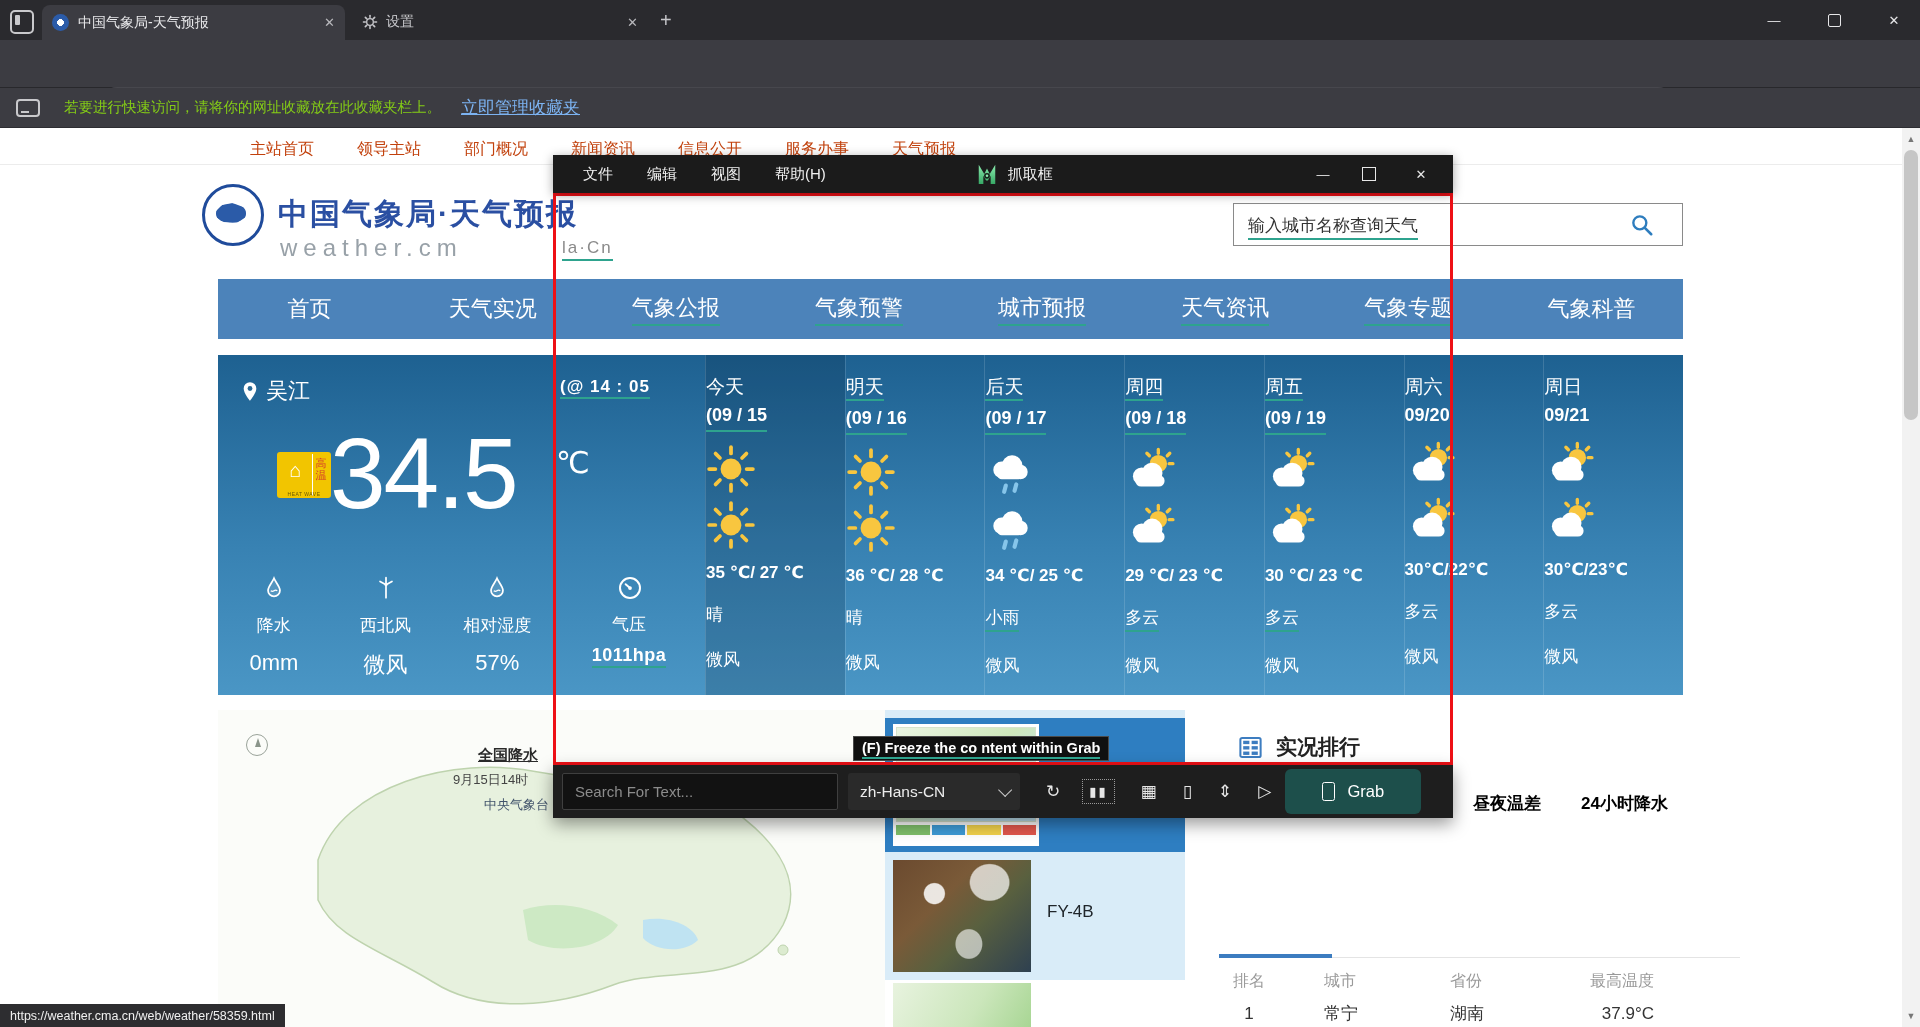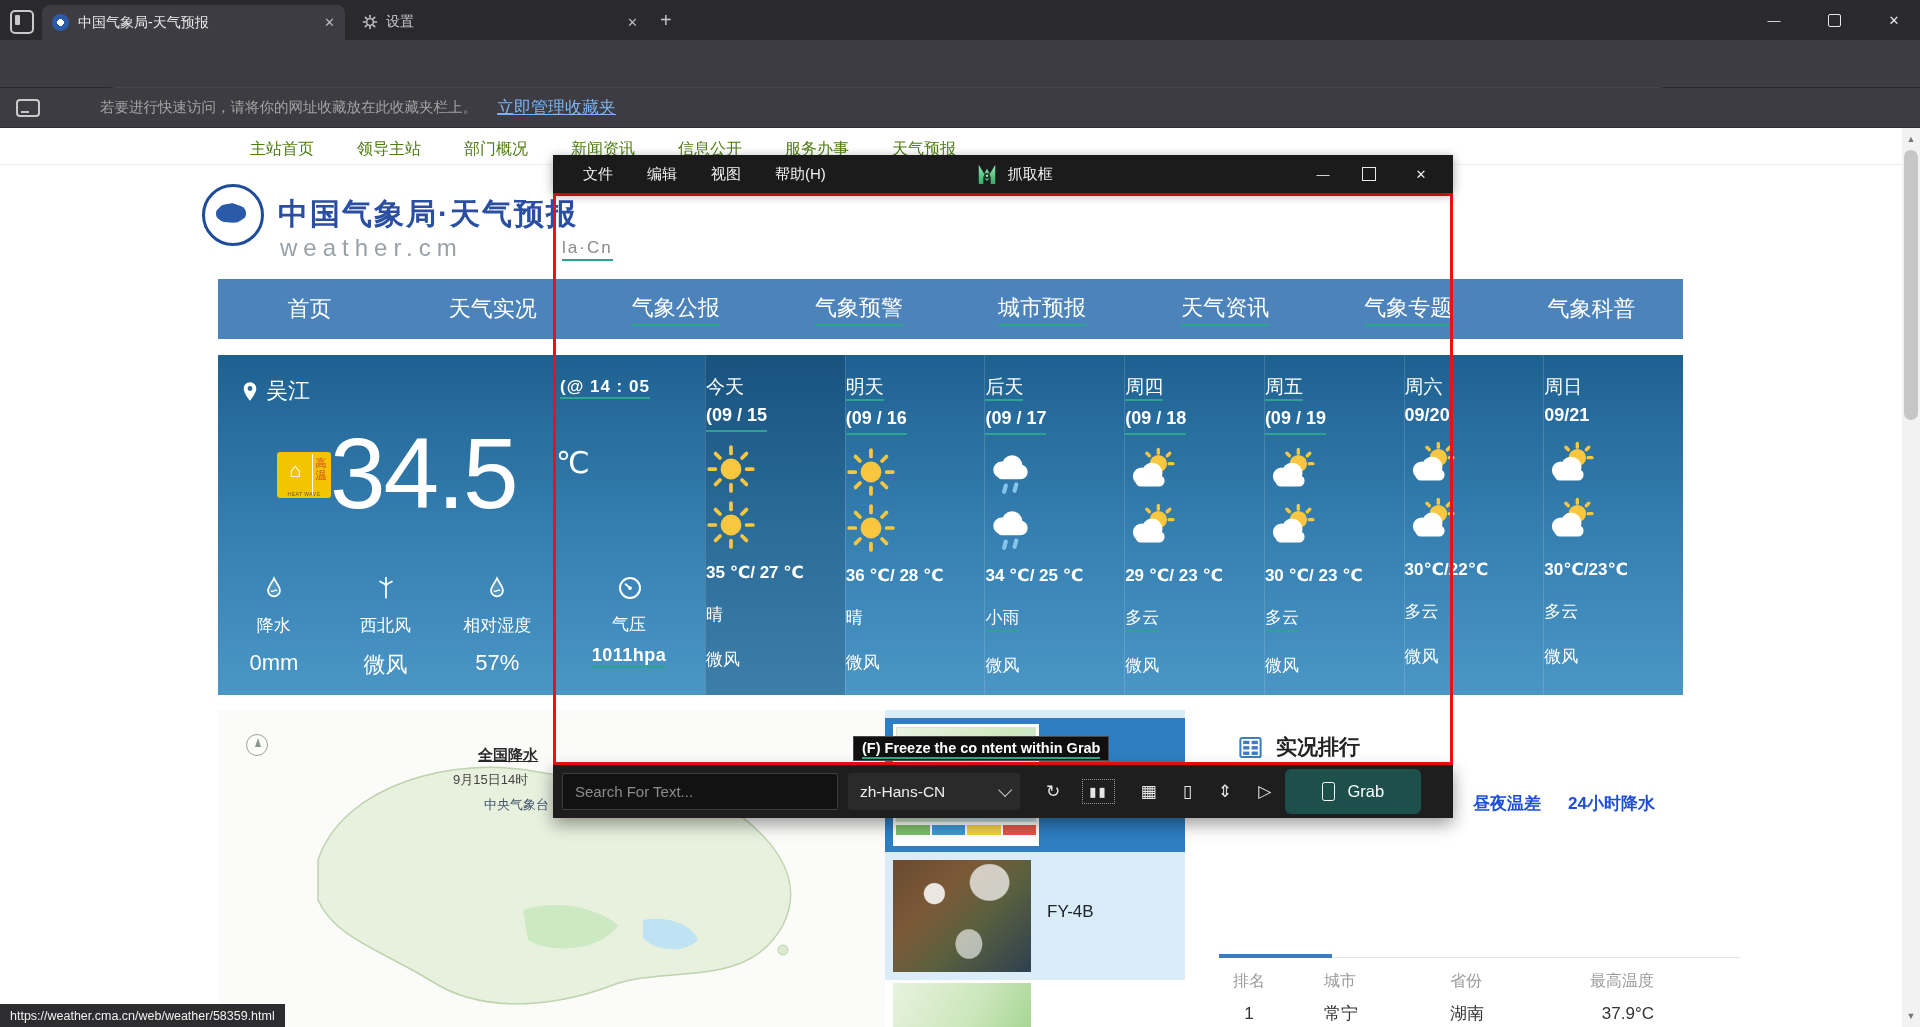--- a/index.html
+++ b/index.html
@@ -36,26 +36,26 @@
   .divider-v{left:1727px;top:54px;width:1px;height:20px;background:#5A5A60;}
   .avatar{left:1785px;top:48px;width:27px;height:27px;border-radius:50%;background:#9B9B9F;overflow:hidden;}
   .avatar::before{content:"";position:absolute;left:8.5px;top:5px;width:10px;height:10px;border-radius:50%;background:#E8E8E8;}
   .avatar::after{content:"";position:absolute;left:3.5px;top:16px;width:20px;height:12px;border-radius:50%;background:#E8E8E8;}
   .copilot{left:1878px;top:48px;width:27px;height:27px;border-radius:50%;
     background:conic-gradient(#76D9F2,#4E9BF0,#B981F2,#F78BB8,#F7C948,#9CE3B0,#76D9F2);}
 
   #favbar{left:0;top:88px;width:1920px;height:40px;background:#3C3C42;border-bottom:1px solid #2D2D32;box-sizing:border-box;display:flex;align-items:center;}
   .favbar-ic{width:20px;height:14px;border:2px solid #C9C9CC;border-radius:4px;margin:0 24px 0 16px;position:relative;flex:0 0 auto;}
   .favbar-ic::after{content:"";position:absolute;left:3px;bottom:2px;width:8px;height:2px;background:#C9C9CC;}
-  .fav-msg{color:#a3a3a3;font-size:14.5px;margin-left:36px;}
+  .fav-msg{color:#84cc16;font-size:14.5px;}
   .fav-link{color:#7CB3F2;font-size:17px;text-decoration:underline;margin-left:20px;}
 
   
   #page{left:0;top:128px;width:1920px;height:899px;background:#fff;}
-  #toplinks{left:218px;top:5px;width:1465px;height:32px;display:flex;gap:43px;align-items:center;color:#4d7c0f;font-size:16px;padding-left:32px;box-sizing:border-box;}
+  #toplinks{left:218px;top:5px;width:1465px;height:32px;display:flex;gap:43px;align-items:center;color:#c2410c;font-size:16px;padding-left:32px;box-sizing:border-box;}
   #toplinks-border{left:0;top:36px;width:1920px;height:1px;background:#ECECEC;}
 
   .logo-circle{left:202px;top:56px;width:62px;height:62px;border-radius:50%;border:3px solid #1F4B9B;box-sizing:border-box;background:#fff;}
   .logo-circle::after{content:"";position:absolute;left:11px;top:16px;width:30px;height:20px;background:#2B5BA8;border-radius:50% 50% 45% 45%;
      clip-path:polygon(0 40%,20% 10%,55% 0,100% 25%,100% 70%,70% 100%,20% 95%,0 70%);}
   .logo-title{left:278px;top:66px;font-size:30px;font-weight:bold;color:#2A4FA2;letter-spacing:2px;}
   .logo-domain{left:280px;top:106px;font-size:24px;color:#98A1A8;letter-spacing:6px;}
   .ocr-frag{left:562px;top:110px;font-size:17px;color:#8A8A8A;letter-spacing:2px;}
 
   .site-search{left:1233px;top:75px;width:450px;height:43px;border:1.5px solid #8A8A8A;box-sizing:border-box;background:#fff;}
@@ -119,21 +119,21 @@
      radial-gradient(ellipse at 55% 75%, rgba(255,255,255,.6) 0 12%, transparent 13%),
      linear-gradient(135deg,#6B4A2F 0%,#7A5A38 35%,#59603F 60%,#2E4050 100%);}
   .sat-label{left:162px;top:46px;font-size:17px;color:#20262b;}
   .card3{left:0;top:270px;width:300px;height:47px;background:#fff;}
   .thumb3{left:8px;top:3px;width:138px;height:44px;background:linear-gradient(120deg,#E8F3DF,#CBE6BB 60%,#A8D694);}
 
   #ranking{left:1185px;top:582px;width:560px;height:317px;background:#fff;}
   .rk-head{left:52px;top:23px;display:flex;align-items:center;gap:12px;}
   .rk-ic{width:27px;height:27px;}
   .rk-title{font-size:21px;font-weight:bold;color:#222;}
-  .rk-tabs{left:288px;top:82px;display:flex;gap:27px;font-size:17px;font-weight:bold;color:#1d4ed8;}
+  .rk-tabs{left:288px;top:82px;display:flex;gap:40px;font-size:17px;font-weight:bold;color:#000000;}
   .rk-tabline{left:34px;top:247px;width:521px;height:1px;background:#E4E4E4;}
   .rk-activebar{left:34px;top:244px;width:113px;height:4px;background:#3C7CC0;}
   .rk-table{left:34px;top:256px;width:440px;}
   .rk-row{display:grid;grid-template-columns:60px 145px 120px 110px;height:35.4px;align-items:center;font-size:17px;color:#333;}
   .rk-row.hd{color:#9A9A9A;font-size:16px;height:30px;}
   .rk-row .c0{text-align:center;}
   .rk-row .c1{padding-left:45px;}
   .rk-row .c2{padding-left:26px;}
   .rk-row .c3{text-align:right;}
 
@@ -247,20 +247,27 @@
 
   <span class="nowrap">天气预报</span>
 </div>
     <div id="toplinks-border" class="abs"></div>
 
     <div class="abs logo-circle"></div>
     <div class="abs logo-title nowrap">中国气象局·天气预报</div>
     <div class="abs logo-domain nowrap">weather.cm</div>
     <div class="abs ocr-frag ocr nowrap">la·Cn</div>
 
+    <div class="abs site-search">
+      <span class="abs site-search-text ocr nowrap">输入城市名称查询天气</span>
+      <svg class="abs mag" viewBox="0 0 24 24">
+        <circle cx="10" cy="10" r="6" fill="none" stroke="#2E7DBE" stroke-width="2.2"></circle>
+        <line x1="14.6" y1="14.6" x2="20.5" y2="20.5" stroke="#2E7DBE" stroke-width="2.4" stroke-linecap="round"></line>
+      </svg>
+    </div>
 
     <div id="navbar" class="abs">
   <div class="nav-item">
     <span>首页</span>
   </div>
 
   <div class="nav-item">
     <span>天气实况</span>
   </div>
 

